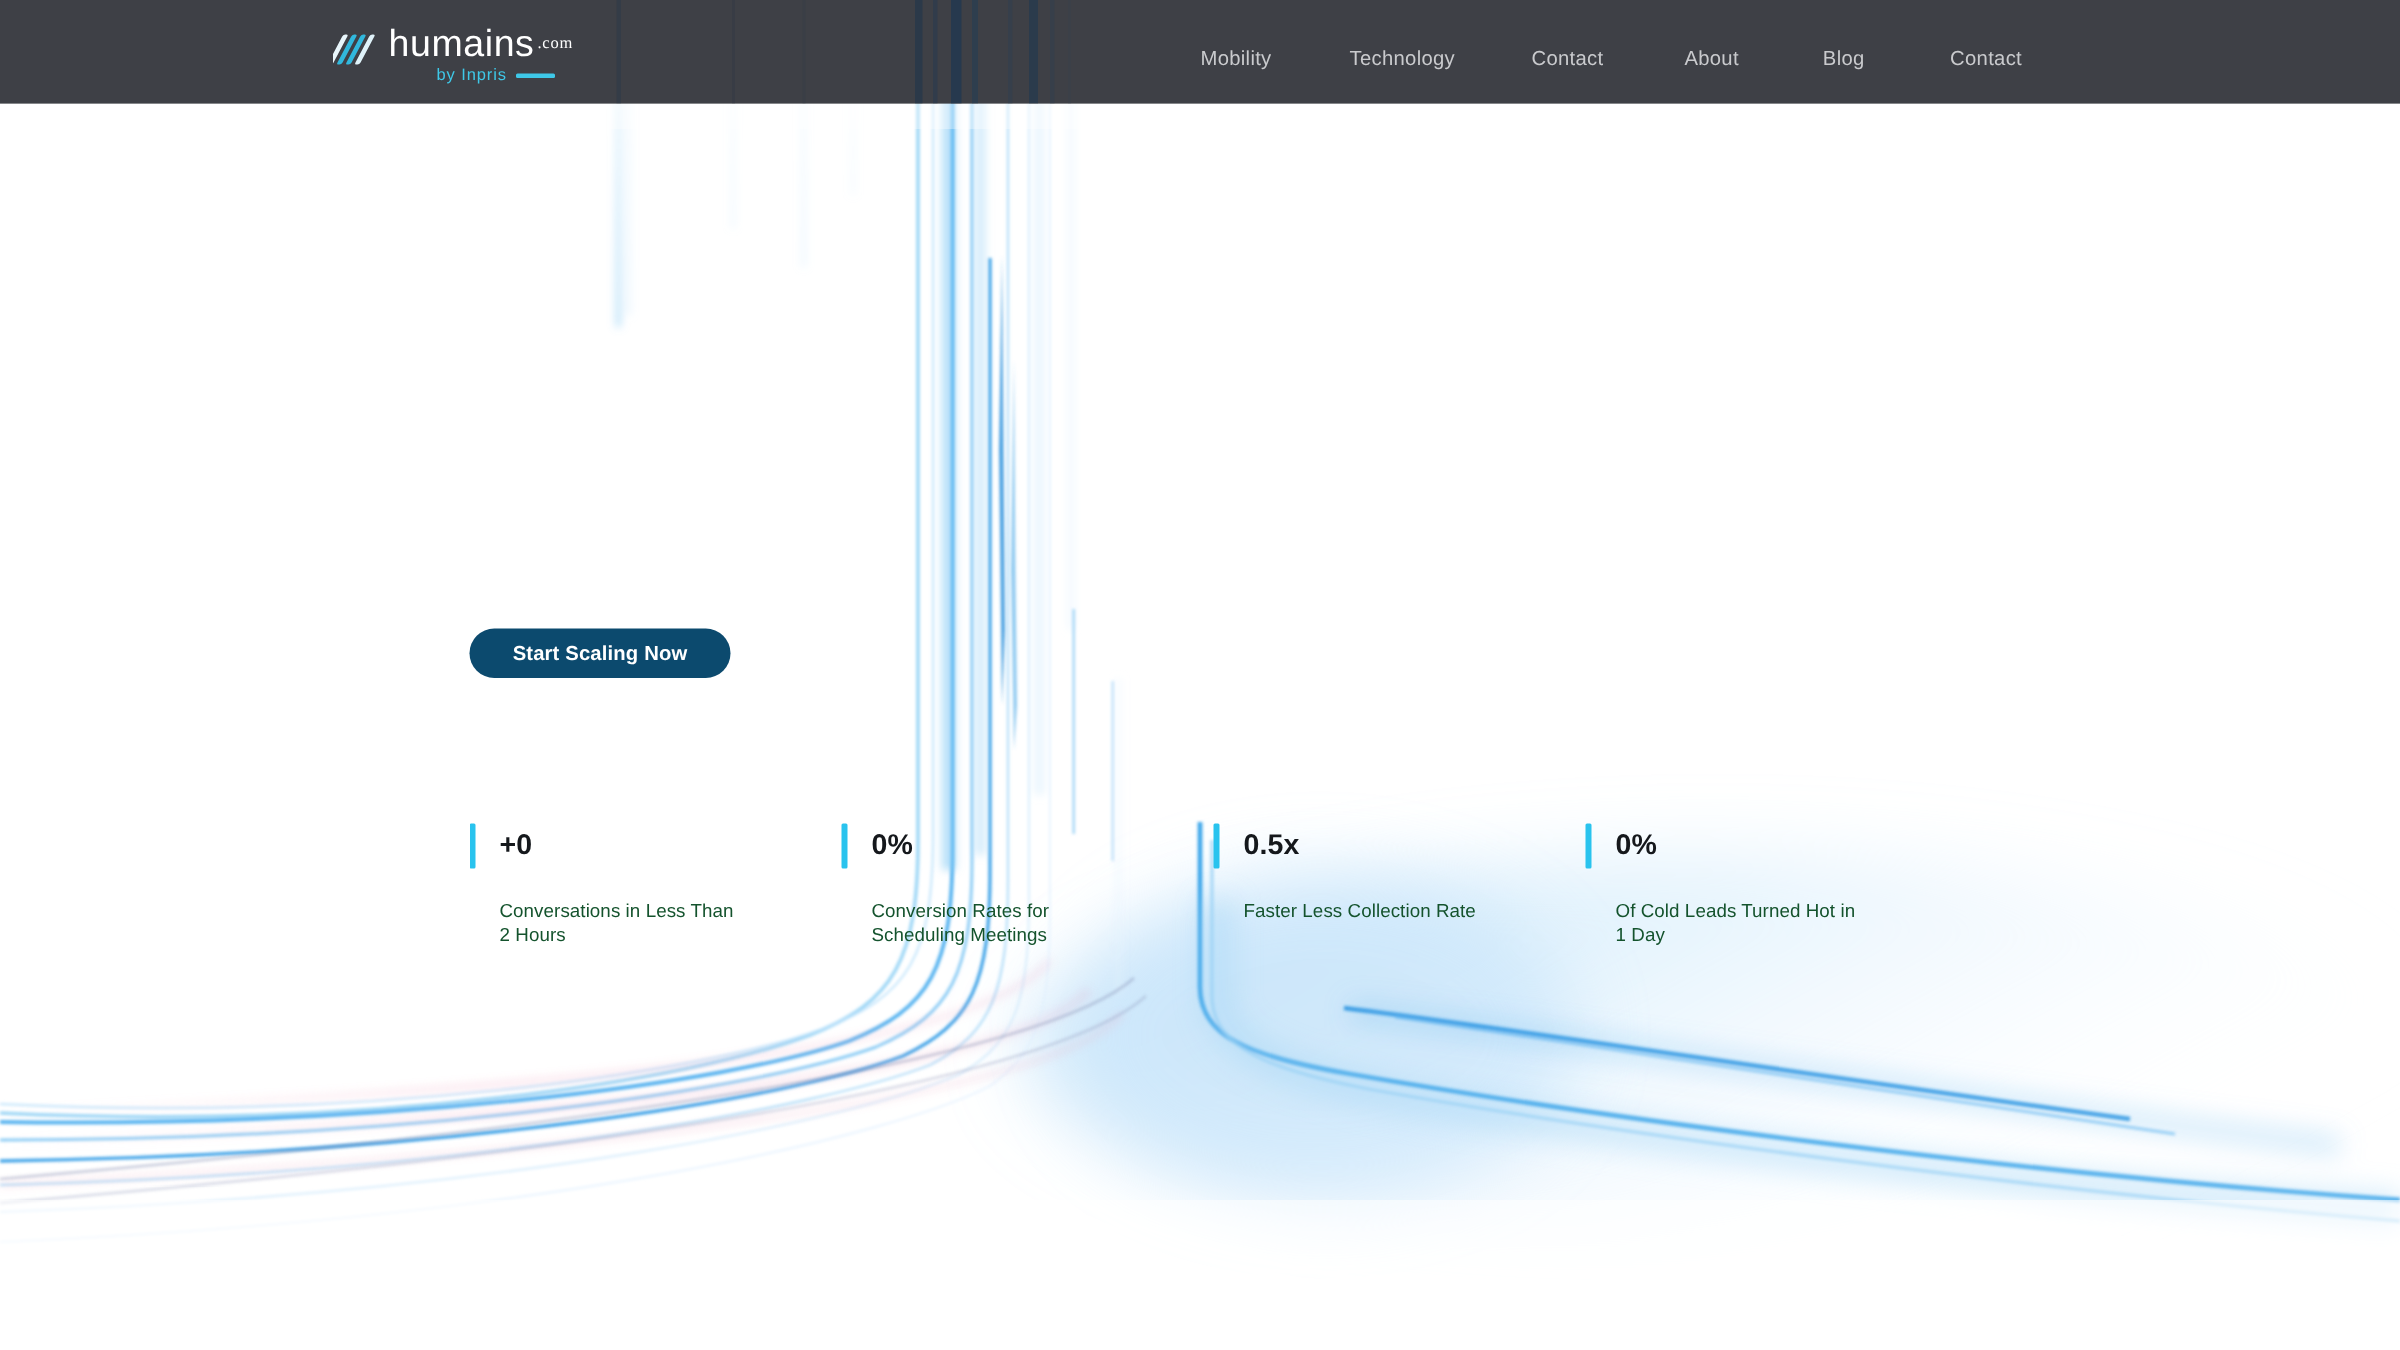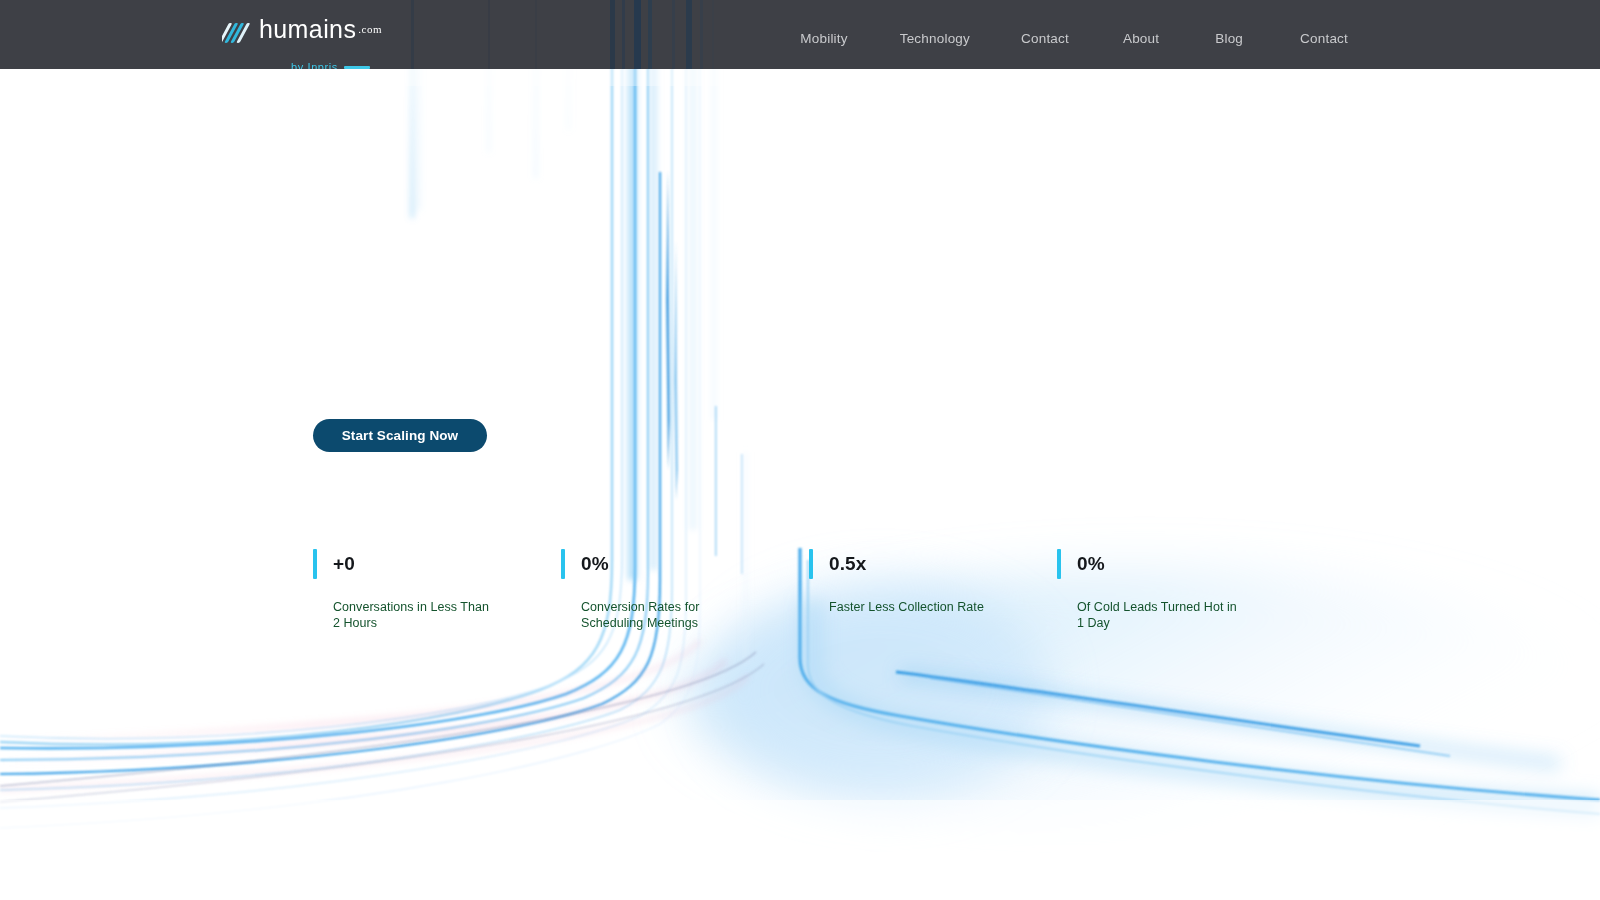--- a/index.html
+++ b/index.html
@@ -26,21 +26,21 @@
   }
   .logo { position:absolute; left:222px; top:16px; display:flex; align-items:flex-start; }
   .logo-mark { width:30px; height:28px; margin-right:7px; margin-top:3px; }
   .logo-text-wrap { display:flex; flex-direction:column; }
   .logo-row1 { display:flex; align-items:center; }
   .logo-name {
     color:#ffffff; font-size:25px; letter-spacing:0.4px;
     font-weight:400; line-height:26px;
   }
   .logo-dotcom { color:#ffffff; font-size:11px; letter-spacing:0.5px; margin-left:2px;font-family:Liberation Serif, serif; }
-  .logo-row2 { display:flex; align-items:center; margin-top:19px; margin-left:32px; }
+  .logo-row2 { display:flex; align-items:center; margin-top:2px; margin-left:32px; }
   .logo-sub { color:#3ec8e8; font-size:11px; letter-spacing:0.6px; }
   .logo-dash {
     display:inline-block; width:26px; height:3px; background:#3ec8e8;
     margin-left:6px; border-radius:1px;
   }
 
   .nav { position:absolute; right:0; top:0; height:76px; display:flex; align-items:center; }
   .nav-item {
     color:#c9cacd; font-size:13.5px; letter-spacing:0.2px;
     text-decoration:none; cursor:pointer;

